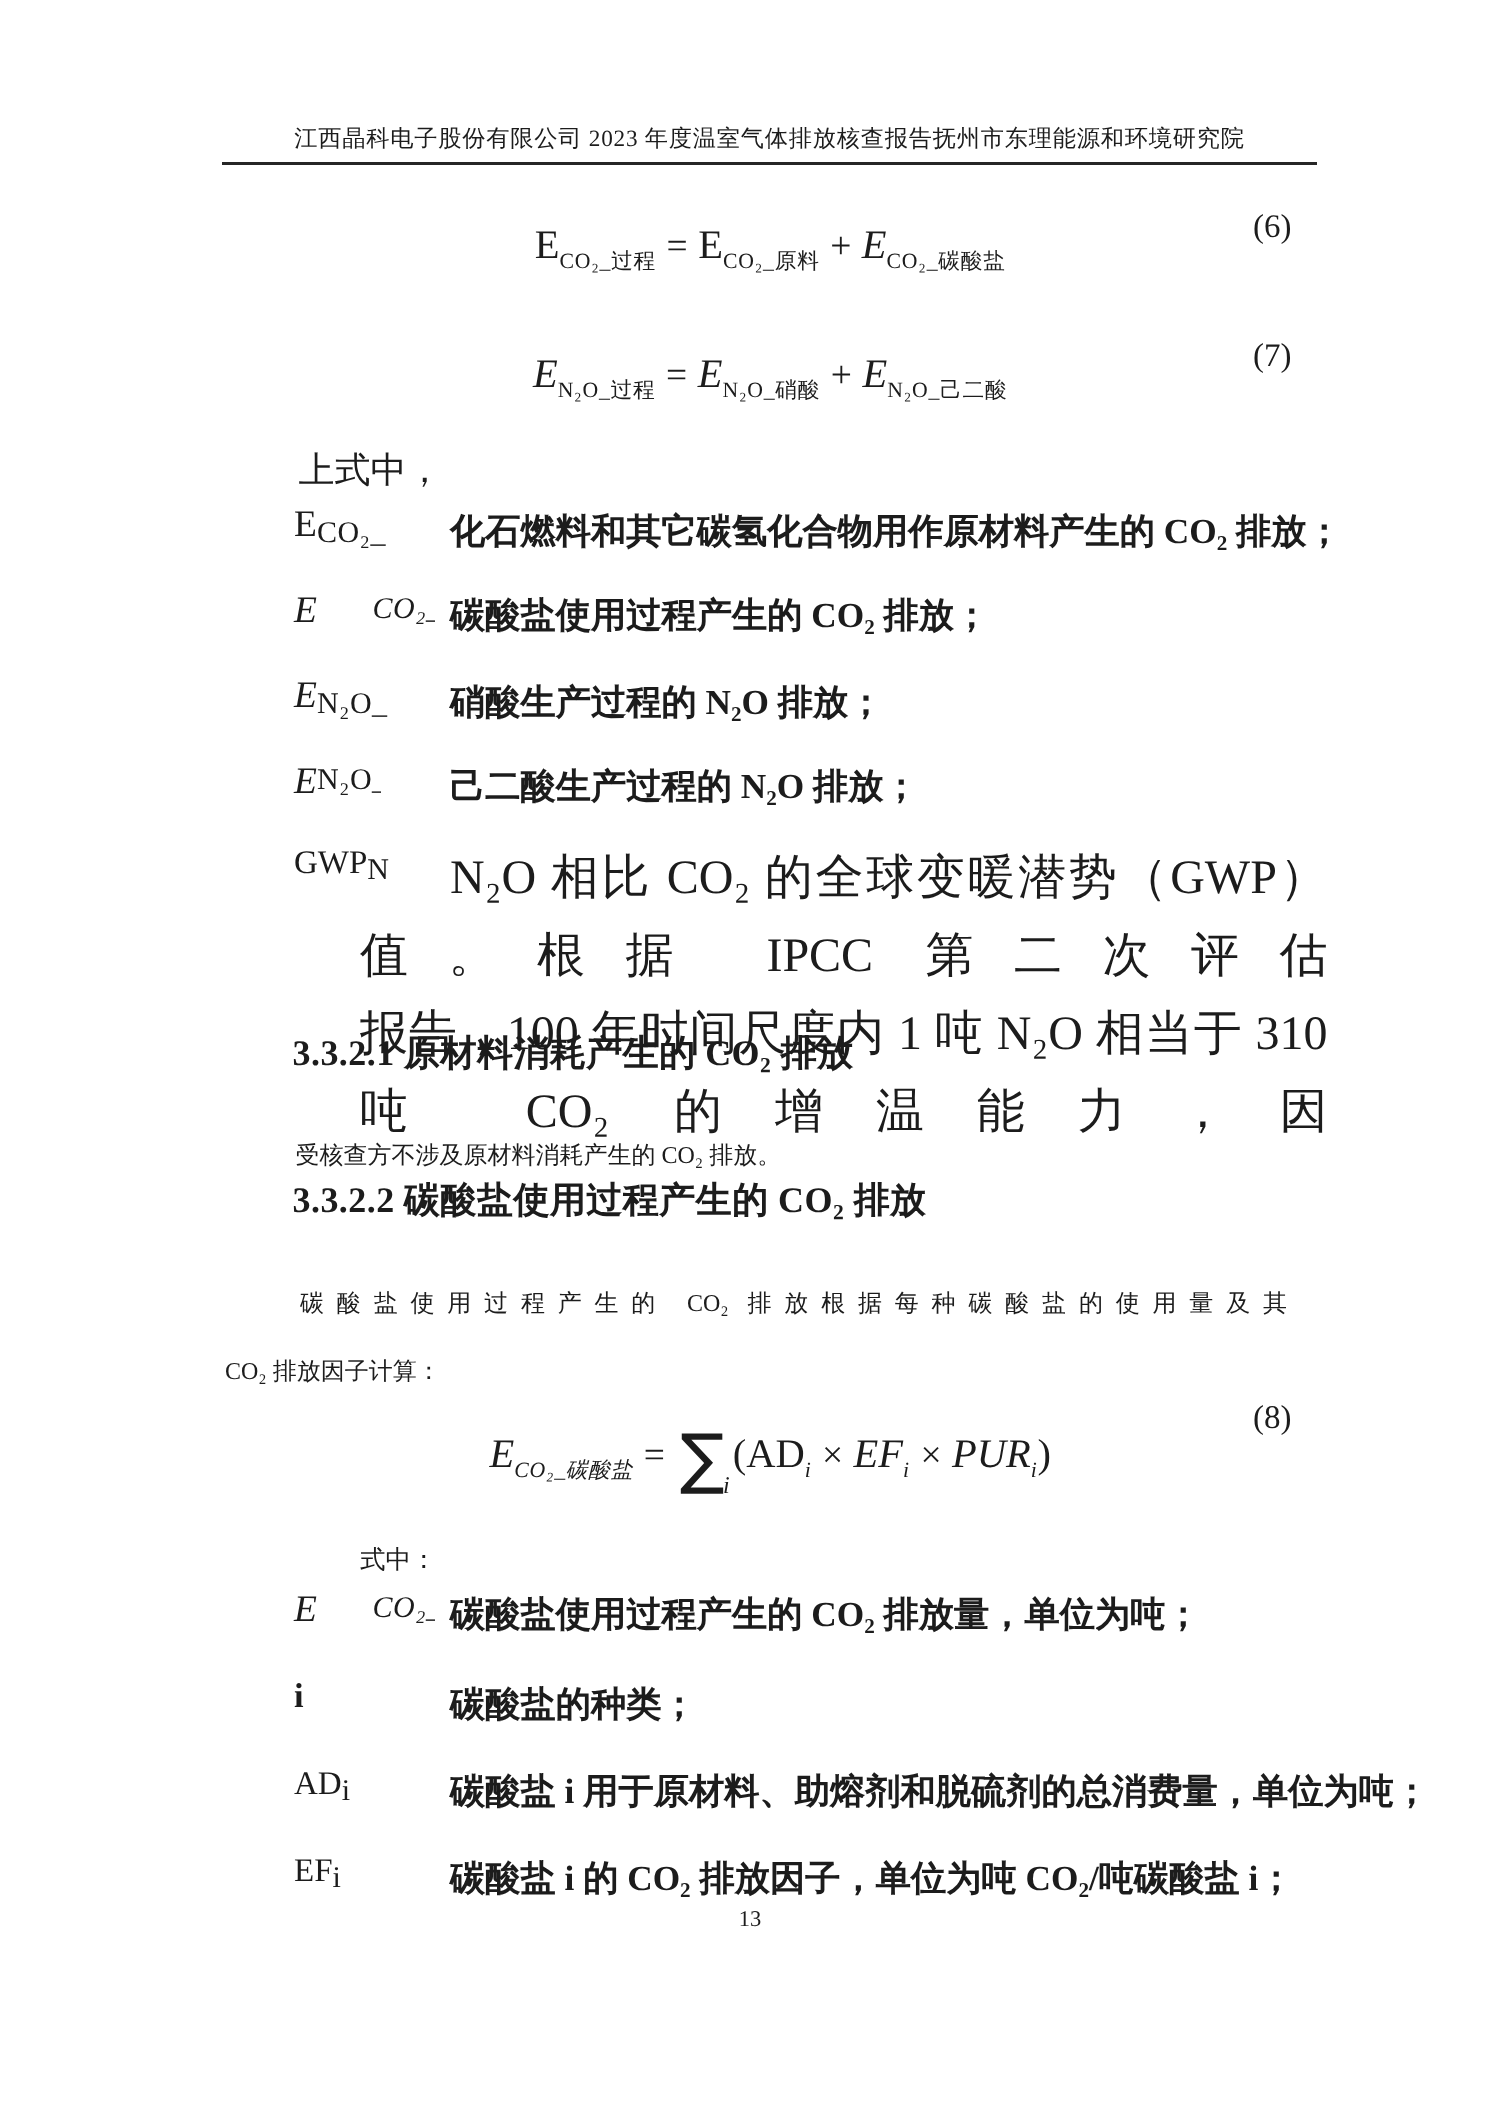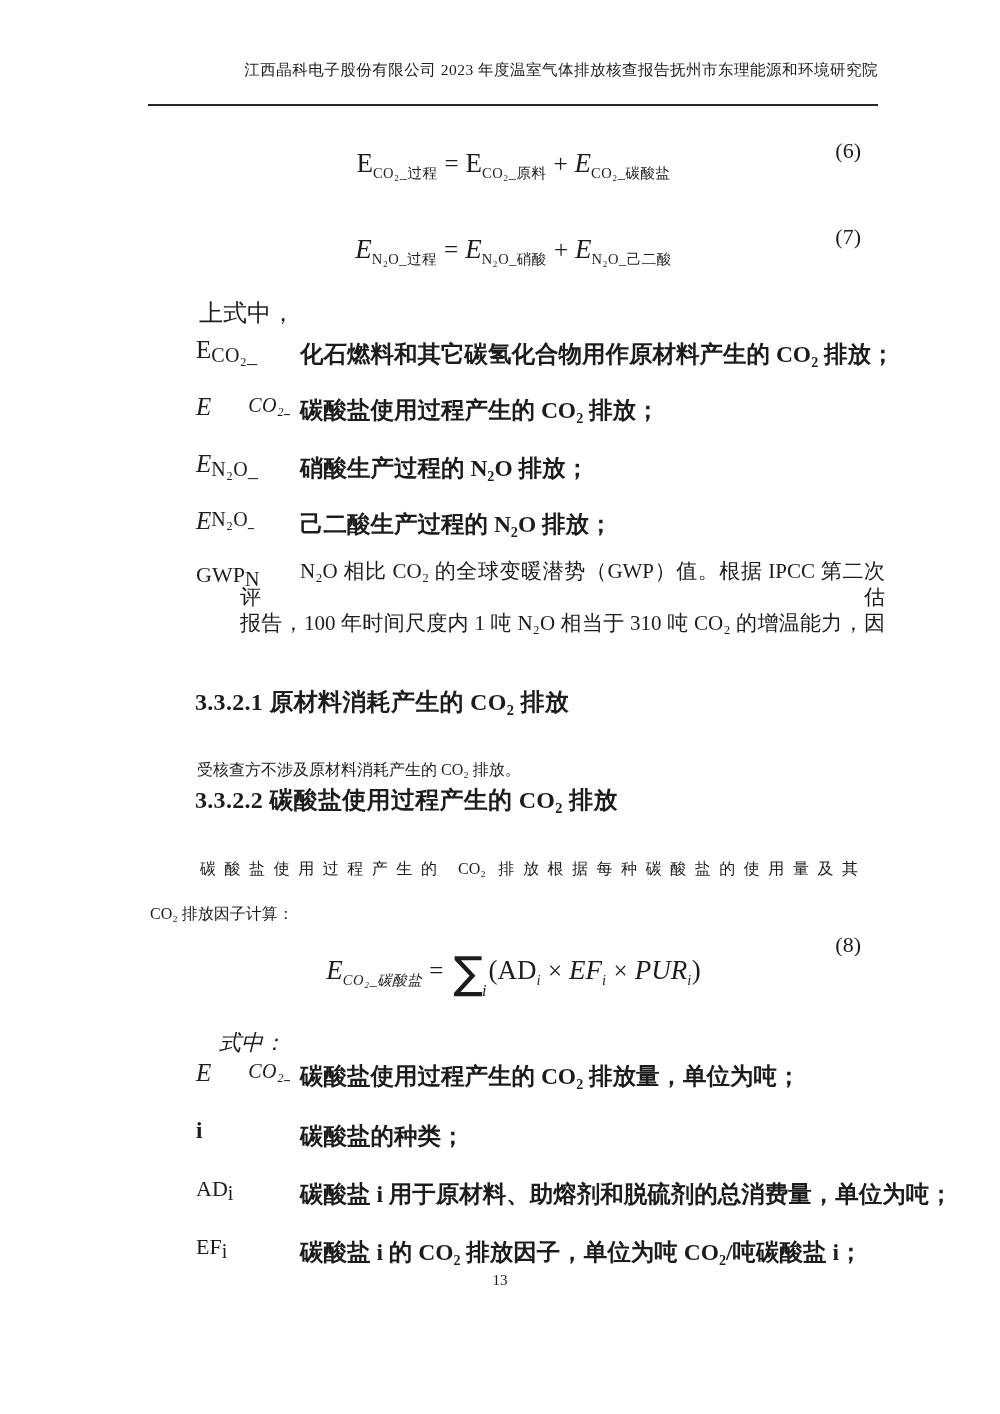--- a/index.html
+++ b/index.html
@@ -4,24 +4,24 @@
 <style>
   * { margin:0; padding:0; box-sizing:border-box; }
   html,body { background:#ffffff; }
   .page {
     position:relative; width:1000px; height:1414px; background:#ffffff;
     font-family:"Liberation Serif","DejaVu Serif",serif; color:#1c1c1c;
     overflow:hidden;
   }
   
   .hdr {
-    position:absolute; left:148px; top:60px; width:730px;
-    display:flex; justify-content:flex-end; align-items:flex-end;
+    position:absolute; left:148px; top:82px; width:730px;
+    display:flex; justify-content:center; align-items:flex-end;
     font-size:15.5px; letter-spacing:0.5px;
-    padding-bottom:23px; border-bottom:2.5px solid #262626;
+    padding-bottom:5px; border-bottom:2.5px solid #262626;
   }
   
   .eq { position:absolute; left:150px; width:727px; text-align:center; }
   .eqnum { position:absolute; right:16px; top:2px; font-size:22px; }
   .frm { display:inline-block; margin-top:12px; font-size:27px; white-space:nowrap; }
   .frm sub { font-size:14.5px; letter-spacing:0.5px; }
   .frm .op { margin:0 7px; font-size:25px; }
   .up { font-style:normal; }
   .it { font-style:italic; }
   .sigma { font-family:"DejaVu Sans",sans-serif; font-size:44px; position:relative; top:9px; margin:0 1px 0 3px; }
@@ -30,27 +30,27 @@
   .intro { position:absolute; left:199px; top:297px; font-size:24px; }
   .trow { position:absolute; left:196px; width:692px; }
   .term { position:absolute; left:0; top:0; white-space:nowrap; }
   .tmain { font-size:25px; }
   .tmain.sm { font-size:22px;text-align:right; }
   .tsub { font-size:20px; letter-spacing:0.3px; }
   .tsub.clip { display:inline-block; overflow:hidden; white-space:nowrap; vertical-align:sub; }
   .w42 { width:42px;margin-left:37px; } .w43 { width:43px; }
   .tdef { position:absolute; left:104px; top:2px; font-size:23.5px; white-space:nowrap;font-weight:bold; }
   .gwp-def { position:absolute; left:44px; top:2px; width:645px; }
-  .jline { display:block; width:645px; text-align:justify; text-align-last:justify; font-size:21px; line-height:26px; }
+  .jline { display:block; width:645px; text-align:justify; text-align-last:justify; font-size:32px; line-height:52px; }
   .jline.first { text-indent:60px; }
   .jline.last { text-align:left; text-align-last:left; }
   .heading { position:absolute; left:195px; font-size:24px; font-weight:700; letter-spacing:0.3px; }
   .para { position:absolute; font-size:16px;margin-top:26px; }
   .p2a { left:150px; top:833px; width:708px; text-indent:50px; text-align:justify; text-align-last:justify; white-space:nowrap; }
-  .note { position:absolute; left:219px; top:1028px; font-size:22px;font-style:italic; }
+  .note { position:absolute; left:240px; top:1028px; font-size:17px; }
   .footer { position:absolute; left:0; top:1272px; width:1000px; text-align:center; font-size:15px; }
   .bold { font-weight:700; }
 </style>
 </head>
 <body>
 
 <div class="page">
 
   <div class="hdr">
     <span>江西晶科电子股份有限公司 2023 年度温室气体排放核查报告</span>

